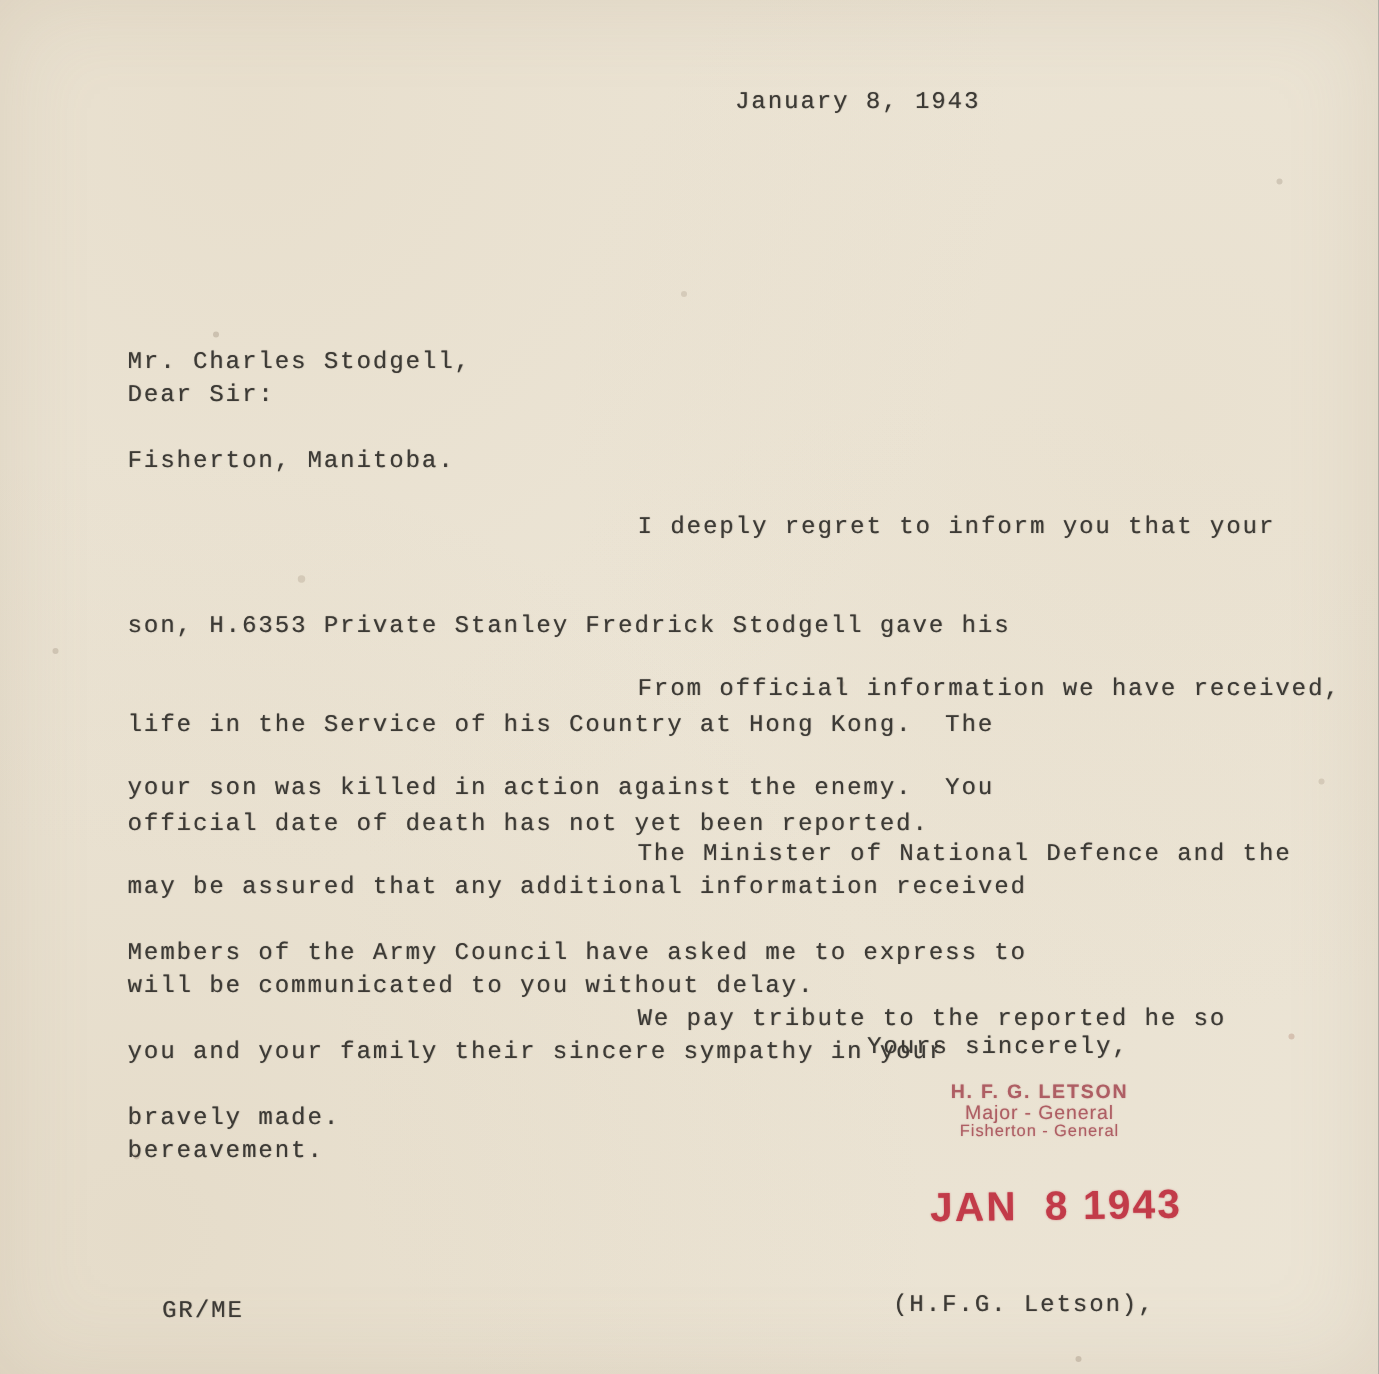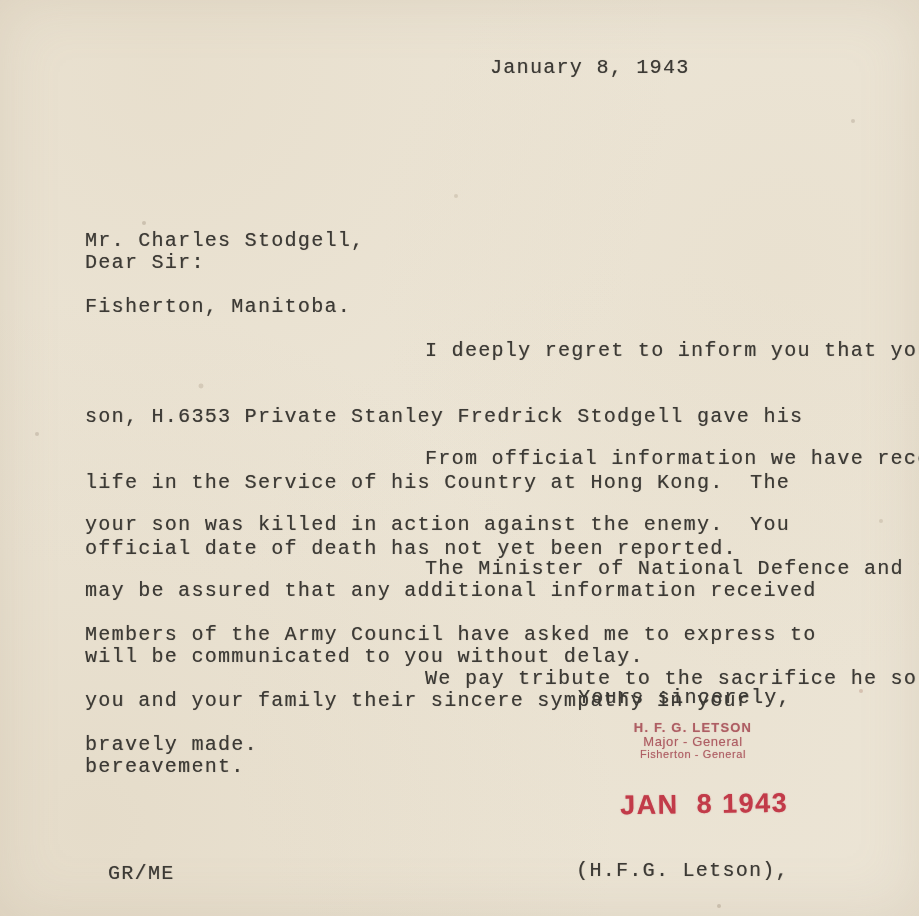--- a/index.html
+++ b/index.html
@@ -13,21 +13,21 @@
       radial-gradient(circle at 85% 30%, rgba(220,206,180,0.18), transparent 40%),
       radial-gradient(circle at 10% 90%, rgba(205,188,158,0.22), transparent 45%),
       radial-gradient(circle at 70% 75%, rgba(222,210,186,0.15), transparent 45%),
       #ece5d6;
     box-shadow: inset 0 0 60px rgba(160,140,110,0.18);
     overflow: hidden;
     font-family: "Liberation Mono", "DejaVu Sans Mono", monospace;
     color: #3c3a35;
   }
   .tw {
-    font-size: 20px;
+    font-size: 16px;
     letter-spacing: 1.3px;
     line-height: 22px;
     white-space: pre;
     text-shadow: 0.3px 0.3px 0.7px rgba(55,50,45,0.55);
   }
   .para { position: absolute; left: 85px; }
   .line { white-space: pre; }
   .indent { padding-left: 340px; }
 
   .date-line   { position: absolute; left: 490px; top: 57px; }
@@ -118,21 +118,21 @@
   </div>
 
   <div class="tw para p3">
     <div class="line indent">The Minister of National Defence and the</div>
     <div class="line">Members of the Army Council have asked me to express to</div>
     <div class="line">you and your family their sincere sympathy in your</div>
     <div class="line">bereavement.</div>
   </div>
 
   <div class="tw para p4">
-    <div class="line indent">We pay tribute to the sacrifice he so</div>
+    <div class="line indent">We pay tribute to the reported he so</div>
     <div class="line">bravely made.</div>
   </div>
 
   <div class="tw closing">Yours sincerely,</div>
 
   <div class="rank-stamp">
     <div class="stamp-name">H. F. G. LETSON</div>
     <div class="stamp-rank">Major - General</div>
     <div class="stamp-title">Fisherton - General</div>
   </div>

